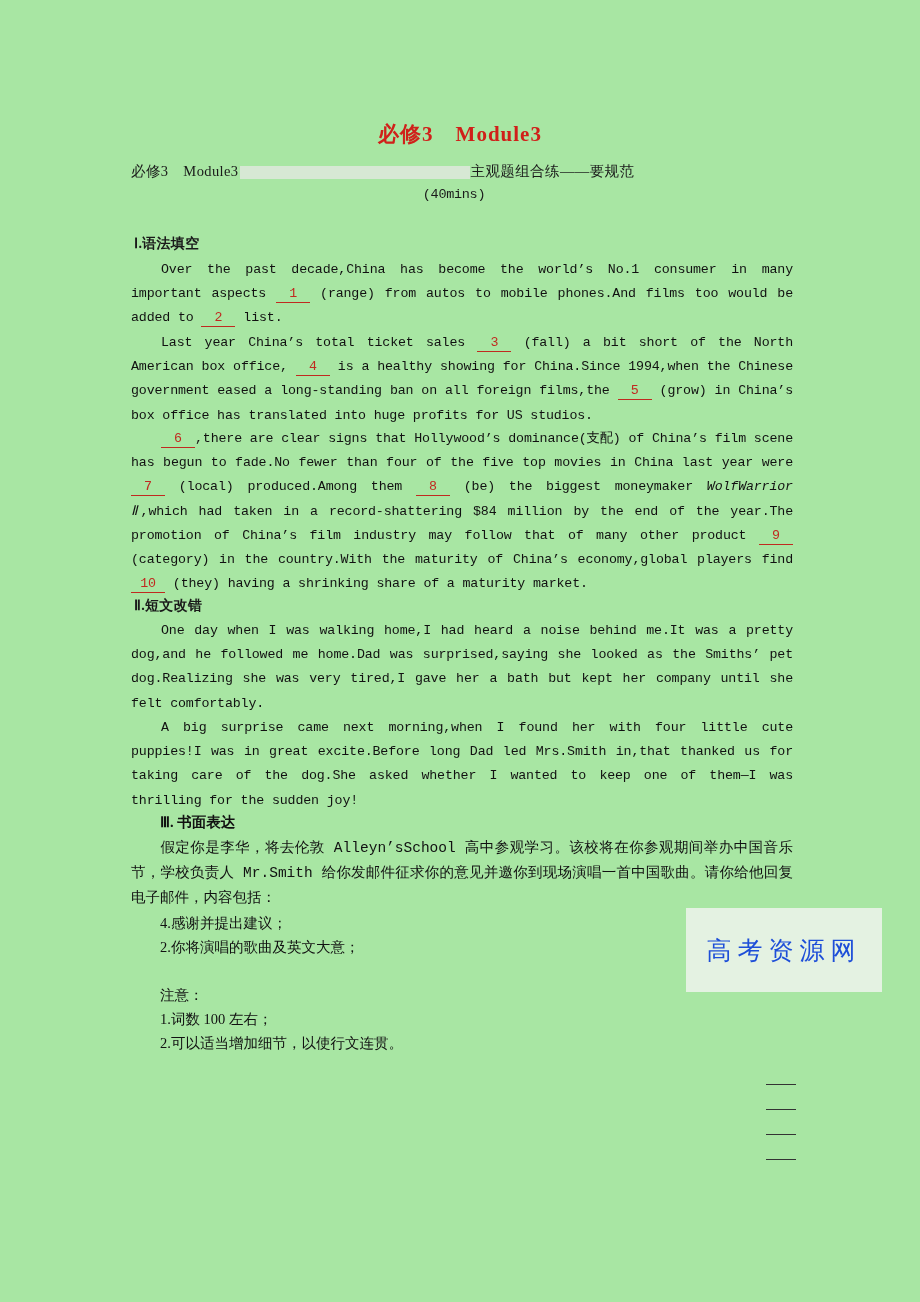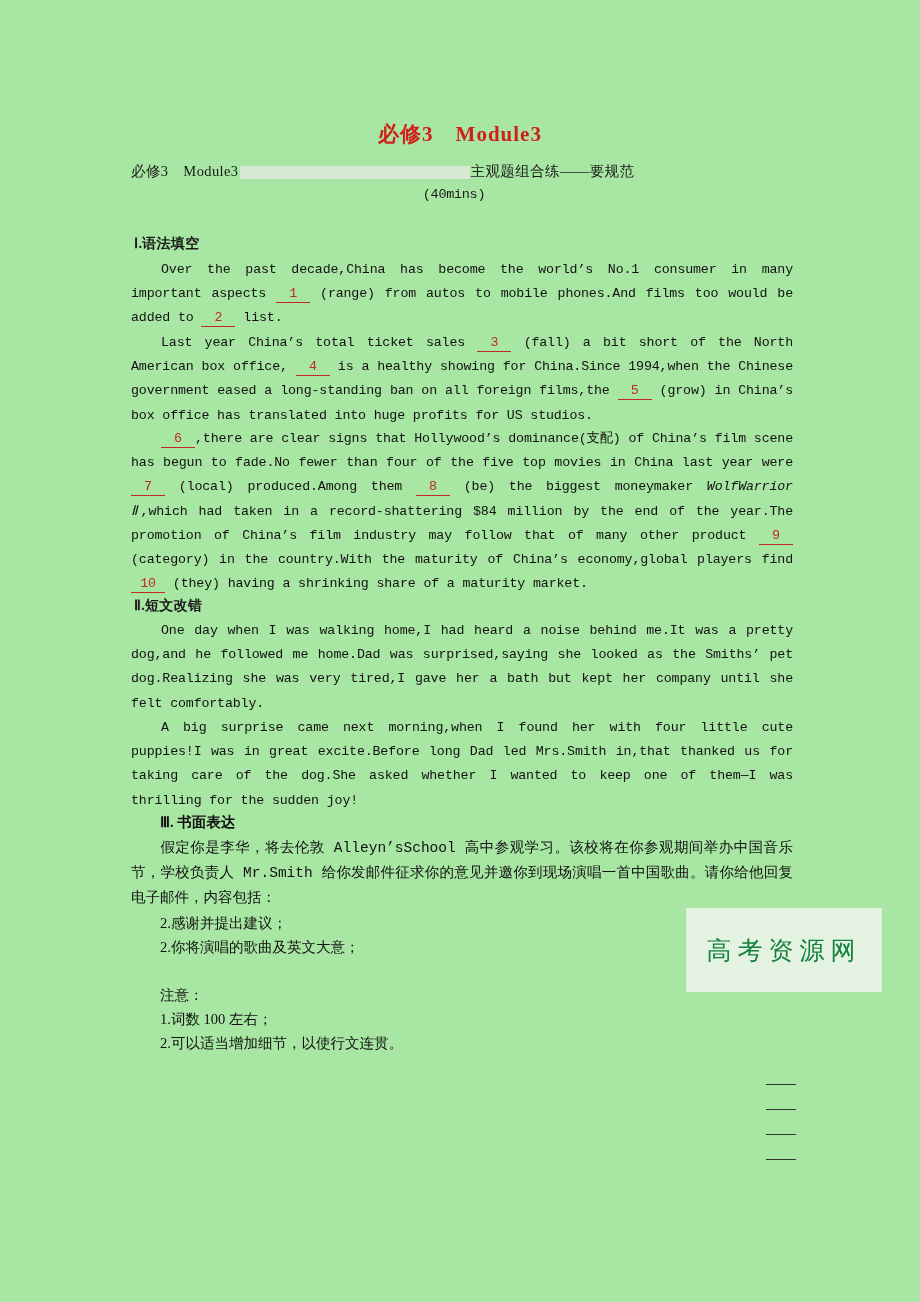--- a/index.html
+++ b/index.html
@@ -100,21 +100,21 @@
     line-height: 16px;
   }
   .it { font-style: italic; }
   .watermark {
     position: absolute;
     left: 686px;
     top: 908px;
     width: 196px;
     height: 84px;
     background: #e4f2e2;
-    color: #15803d;
+    color: #1d4ed8;
     font-size: 25px;
     letter-spacing: 6px;
     font-family: "Liberation Serif", serif;
     display: flex;
     align-items: center;
     justify-content: center;
     overflow: hidden;
   }
   .ans-lines {
     position: absolute;
@@ -185,21 +185,21 @@
 
   <div class="cn-block" style="top:810px;">
     <span class="indent2"></span><b>Ⅲ. 书面表达</b>
   </div>
 
   <div class="cn-block" style="top:836px;font-family:Liberation Mono, monospace;">
     <span class="indent2"></span><span>假定你是李华，将去伦敦 Alleyn’sSchool 高中参观学习。该校将在你参观期间举办中国音乐节，学校负责人 Mr.Smith 给你发邮件征求你的意见并邀你到现场演唱一首中国歌曲。请你给他回复电子邮件，内容包括：</span>
   </div>
 
   <div class="cn-block" style="top:911px;">
-    <span class="indent2"></span><span>2.感谢并提出建议；</span>
+    <span class="indent2"></span><span>4.感谢并提出建议；</span>
   </div>
   <div class="cn-block" style="top:935px;">
     <span class="indent2"></span><span>2.你将演唱的歌曲及英文大意；</span>
   </div>
   <div class="cn-block" style="top:983px;">
     <span class="indent2"></span><span>注意：</span>
   </div>
   <div class="cn-block" style="top:1007px;">
     <span class="indent2"></span><span>1.词数 100 左右；</span>
   </div>

